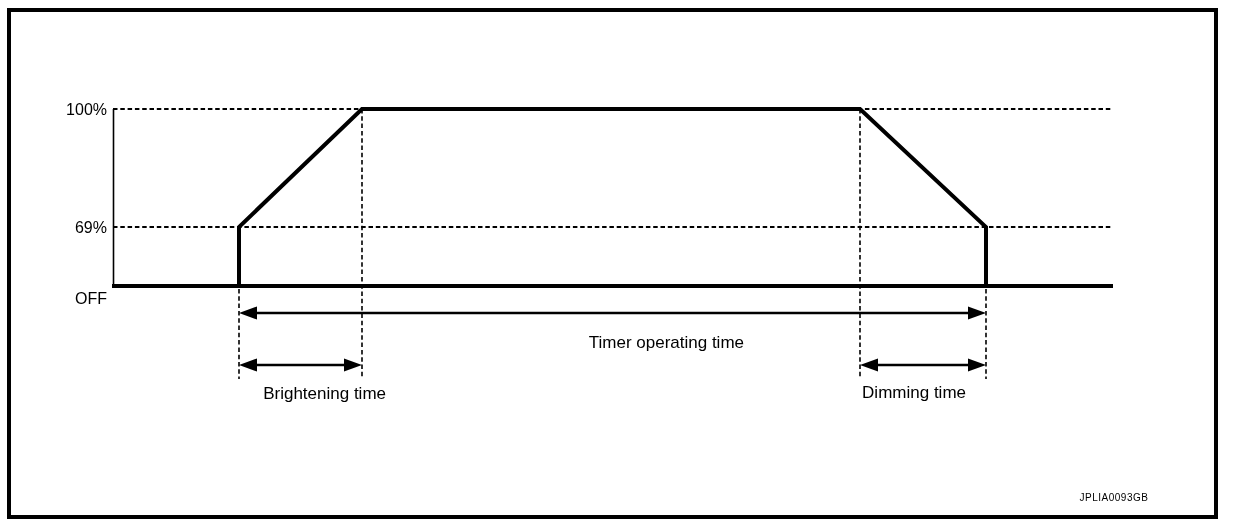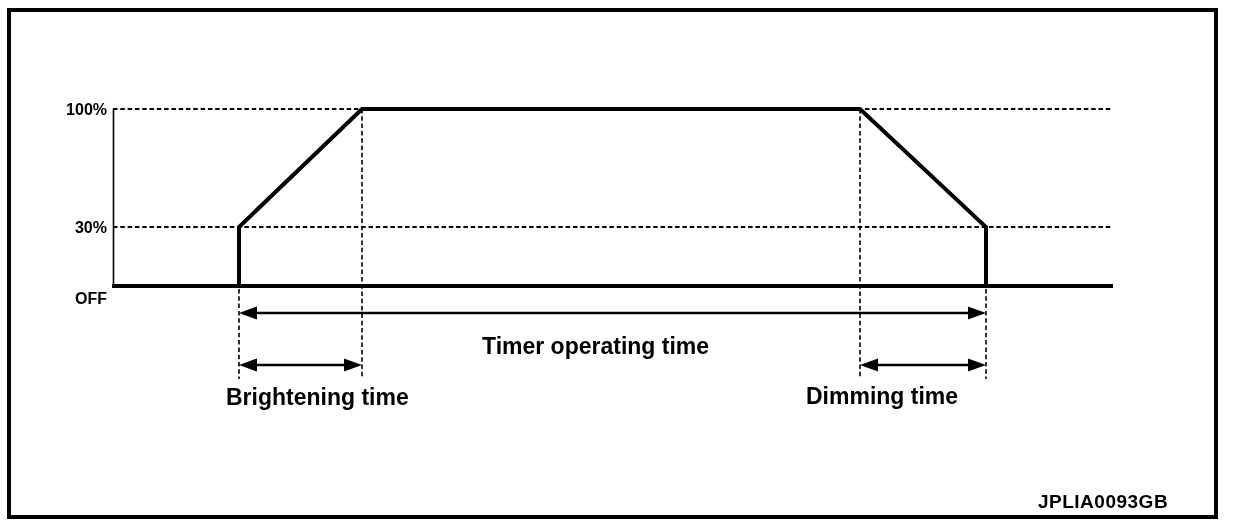--- a/index.html
+++ b/index.html
@@ -28,37 +28,37 @@
   svg.diagram {
     position: absolute;
     left: 0;
     top: 0;
     width: 1248px;
     height: 530px;
   }
   .lbl {
     position: absolute;
     color: #000000;
-    font-weight: bold;
+    font-weight: normal;
     white-space: nowrap;
     line-height: 1.1;
   }
   .axis-lbl {
     font-size: 16px;
     width: 62px;
     text-align: right;
   }
   .anno-lbl {
-    font-size: 23px;
-    text-align: left;
+    font-size: 17px;
+    text-align: right;
   }
   .code-lbl {
-    font-size: 19px;
+    font-size: 10px;
     width: 152px;
-    text-align: left;
+    text-align: center;
     letter-spacing: 0.5px;
   }
 </style>
 </head>
 <body>
 
 <div class="frame"></div>
 
 <svg class="diagram" viewBox="0 0 1248 530" aria-hidden="true">
 
@@ -89,20 +89,20 @@
   </g>
 
   <g>
     <line x1="873" y1="365" x2="973" y2="365" stroke="#000" stroke-width="2.6"></line>
     <polygon points="860,365 878,358.5 878,371.5" fill="#000"></polygon>
     <polygon points="986,365 968,358.5 968,371.5" fill="#000"></polygon>
   </g>
 </svg>
 
 <div class="lbl axis-lbl" style="left:45px; top:101px;">100%</div>
-<div class="lbl axis-lbl" style="left:45px; top:219px;">30%</div>
+<div class="lbl axis-lbl" style="left:45px; top:219px;">69%</div>
 <div class="lbl axis-lbl" style="left:45px; top:290px;">OFF</div>
 
 <div class="lbl anno-lbl" style="left:482px; top:334px; width:262px;">Timer operating time</div>
 <div class="lbl anno-lbl" style="left:226px; top:385px; width:160px;">Brightening time</div>
 <div class="lbl anno-lbl" style="left:806px; top:384px; width:160px;">Dimming time</div>
 
 <div class="lbl code-lbl" style="left:1038px; top:492px;">JPLIA0093GB</div>
 
 </body></html>

